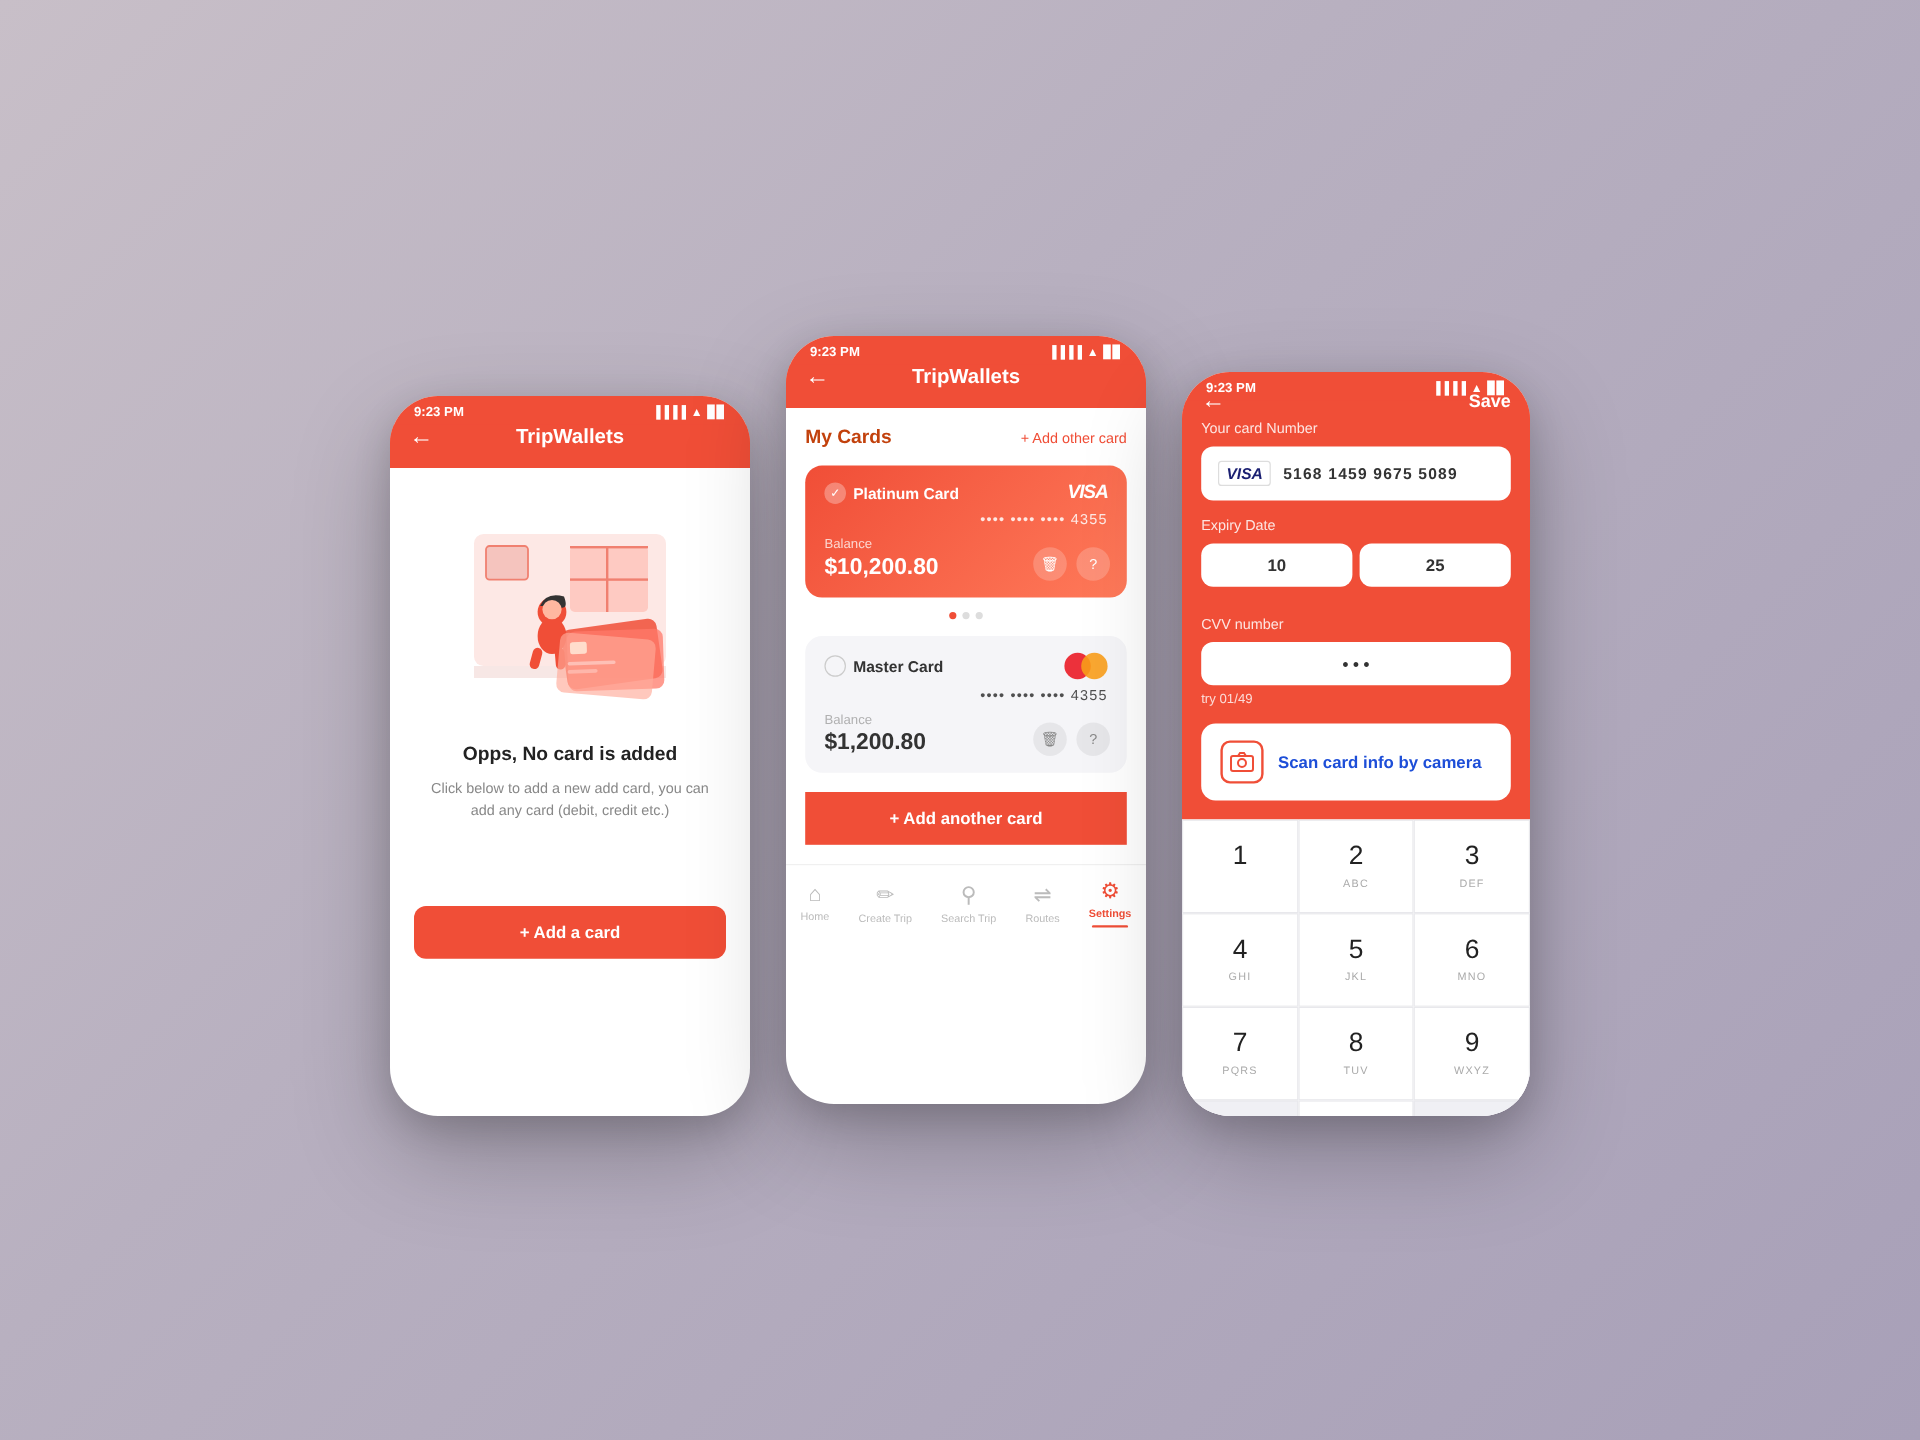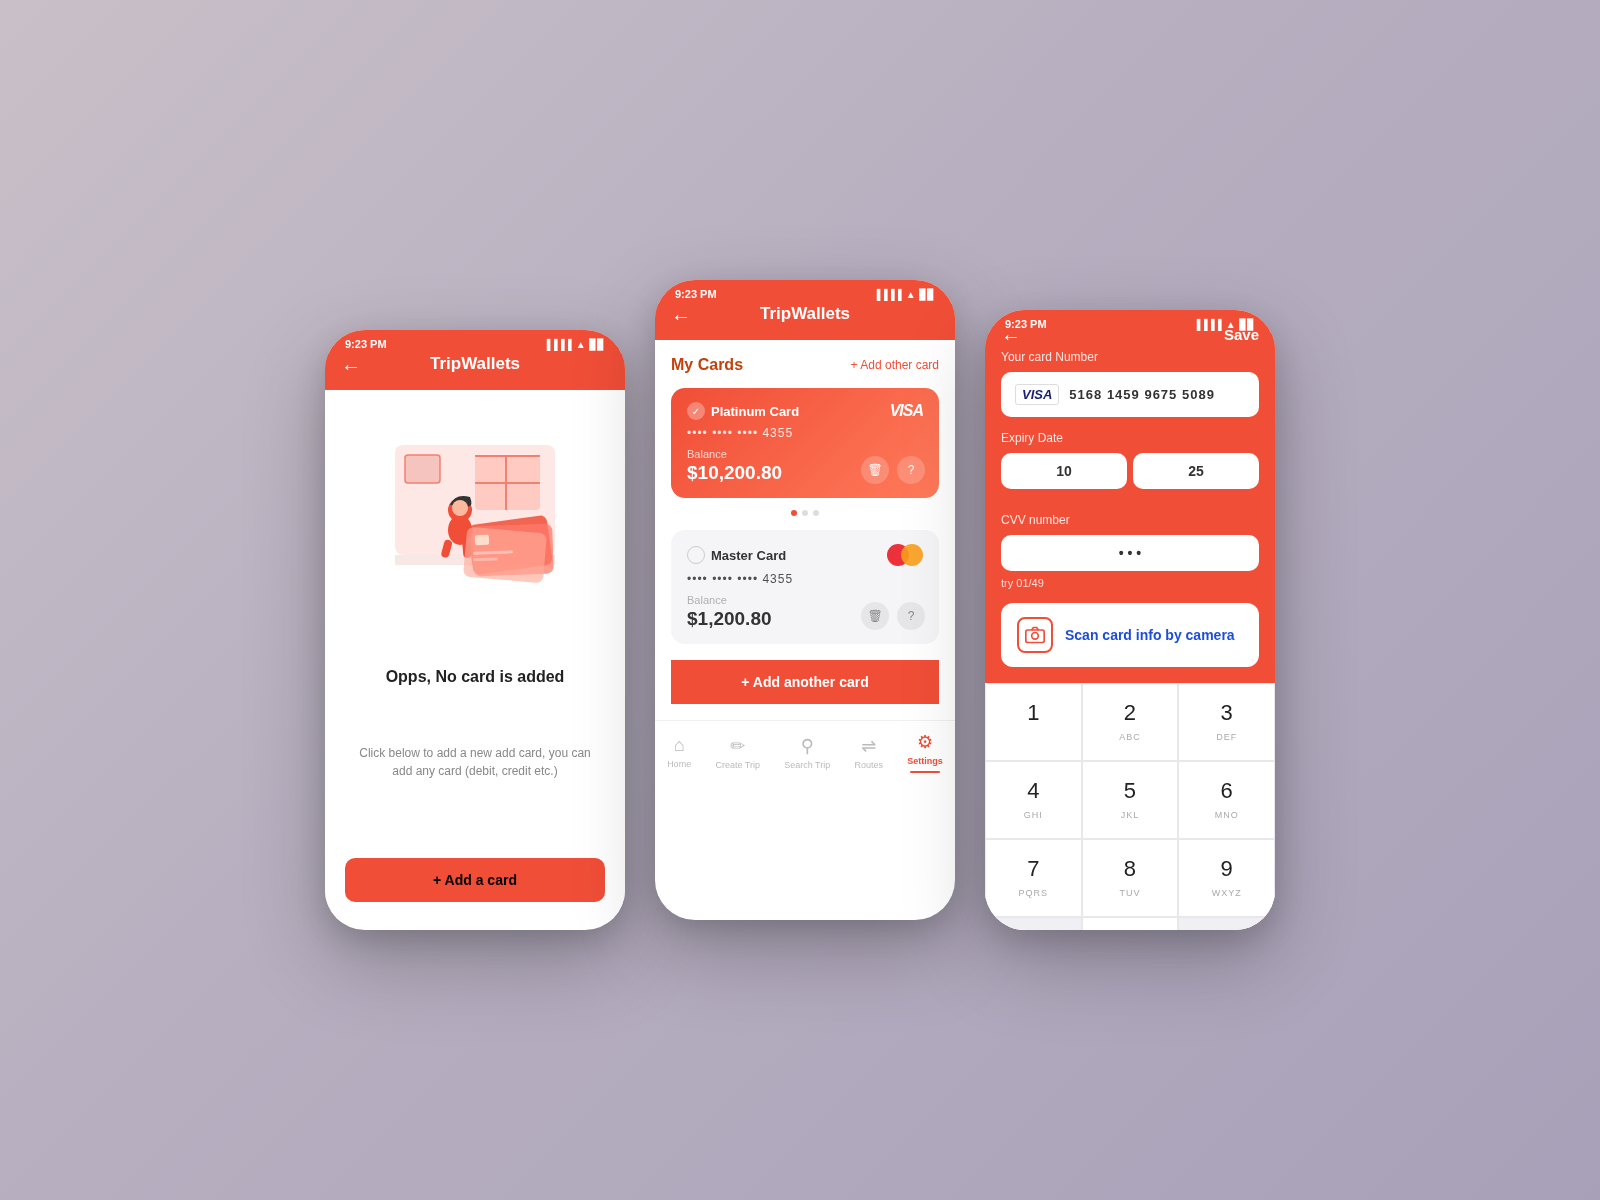--- a/index.html
+++ b/index.html
@@ -99,21 +99,20 @@
       font-weight: 600;
     }
 
     .phone-1-body {
       background: #fff;
       flex: 1;
       display: flex;
       flex-direction: column;
       align-items: center;
       padding: 30px 20px 20px;
-      gap: 48px;
     }
 
     .illustration {
       width: 200px;
       height: 180px;
       display: flex;
       align-items: center;
       justify-content: center;
       margin-bottom: 20px;
     }
@@ -130,28 +129,29 @@
       font-size: 12px;
       color: #888;
       text-align: center;
       line-height: 1.5;
       margin-bottom: 30px;
       padding: 0 10px;
     }
 
     .add-card-btn {
       background: #F04E37;
-      color: #000000;
+      color: #ffffff;
       border: none;
       border-radius: 10px;
       padding: 14px 60px;
       font-size: 14px;
       font-weight: 600;
       cursor: pointer;
       width: 100%;
+      margin-top: 41px;
     }
 
     
     .phone-2-body {
       background: #fff;
       padding: 16px;
     }
 
     .my-cards-header {
       display: flex;
@@ -221,20 +221,21 @@
     .card-name {
       font-size: 13px;
       font-weight: 600;
     }
 
     .card-number {
       font-size: 12px;
       opacity: 0.85;
       margin-bottom: 8px;
       letter-spacing: 1px;
+      text-align: right;
     }
 
     .balance-label {
       font-size: 11px;
       opacity: 0.75;
       margin-bottom: 2px;
     }
 
     .balance-amount {
       font-size: 19px;

